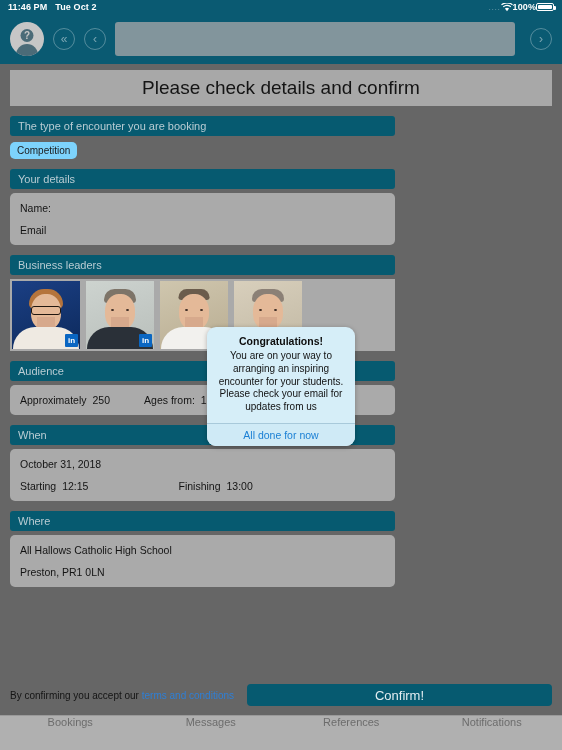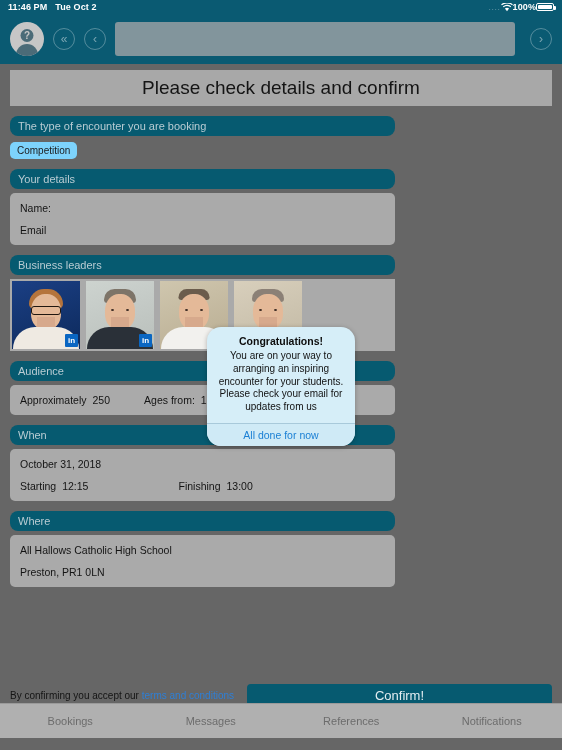--- a/index.html
+++ b/index.html
@@ -70,21 +70,21 @@
     background: #666666;
   }
   .title-banner {
     margin: 6px 10px 0 10px; background: #a8a8a8; height: 36px;
     display: flex; align-items: center; justify-content: center;
     color: #141414; font-size: 19px;
   }
   .content { padding: 0 10px; }
 
   .sec-head {
-    margin-top: 10px; height: 20px; background: #065a70; border-radius: 8px;
+    margin-top: 10px; height: 20px; background: #065a70; border-radius: 3px;
     display: flex; align-items: center; padding: 0 8px;
     color: #b9ccd3; font-size: 11px; width: 385px;
   }
   .chip {
     margin-top: 6px; display: inline-flex; align-items: center;
     background: #7dd3fc; border-radius: 5px; padding: 3px 7px;
     color: #1b1b1b; font-size: 10px;
   }
   .panel {
     margin-top: 4px; width: 385px; background: #aaaaaa; border-radius: 5px;
@@ -142,32 +142,32 @@
   .accept-text { font-size: 10px; color: #141414; }
   .accept-text a { color: #2e7fd6; text-decoration: none; }
   .confirm-btn {
     margin-left: auto; width: 305px; height: 22px; background: #065a70;
     border-radius: 4px; color: #e3edf1; font-size: 13px;
     display: flex; align-items: center; justify-content: center; border: none;
   }
 
   
   .tabbar {
-    position: absolute; left: 0; bottom: 12px; width: 562px; height: 35px;
-    background: #b0b0b0; display: flex; align-items: center;
+    position: absolute; left: 0; bottom: 0; width: 562px; height: 35px;
+    background: #b0b0b0; display: flex; align-items: flex-start;
     border-top: 1px solid #9a9a9a;
   }
   .tab {
     flex: 1 1 0; text-align: center; font-size: 11px; color: #6c6c6c;
   }
 
   
   .modal {
     position: absolute; left: 207px; top: 327px; width: 148px;
-    background: #d6eef8; border-radius: 14px; overflow: hidden;
+    background: #d6eef8; border-radius: 9px; overflow: hidden;
     box-shadow: 0 1px 5px rgba(0,0,0,.28);
   }
   .modal-body { padding: 8px 9px 9px 9px; text-align: center; }
   .modal-title { font-size: 10.5px; font-weight: bold; color: #0d0d0d; margin-bottom: 3px; }
   .modal-msg { font-size: 10px; color: #121212; line-height: 1.28; }
   .modal-btn {
     border-top: 1px solid #a8c9da; height: 23px; background: #cfeaf6;
     display: flex; align-items: center; justify-content: center;
     color: #1a7fd4; font-size: 10.5px;
   }

